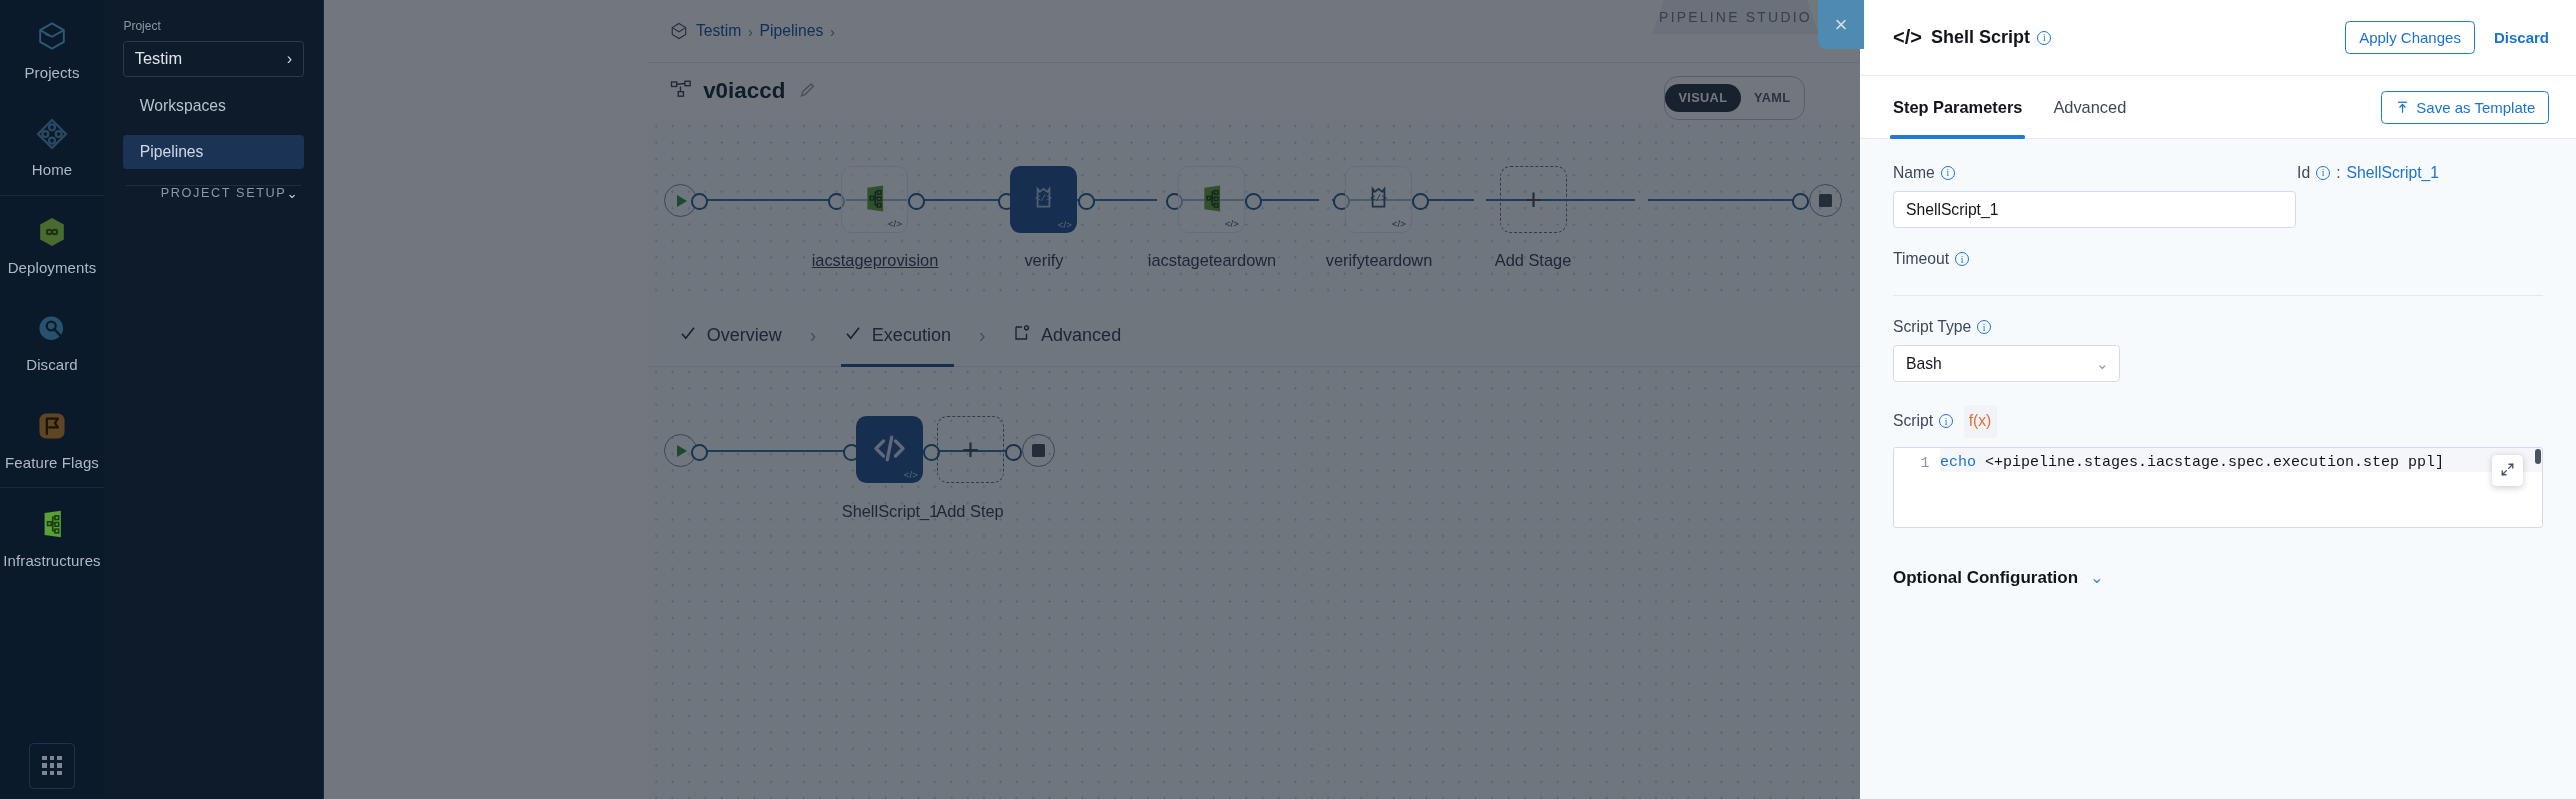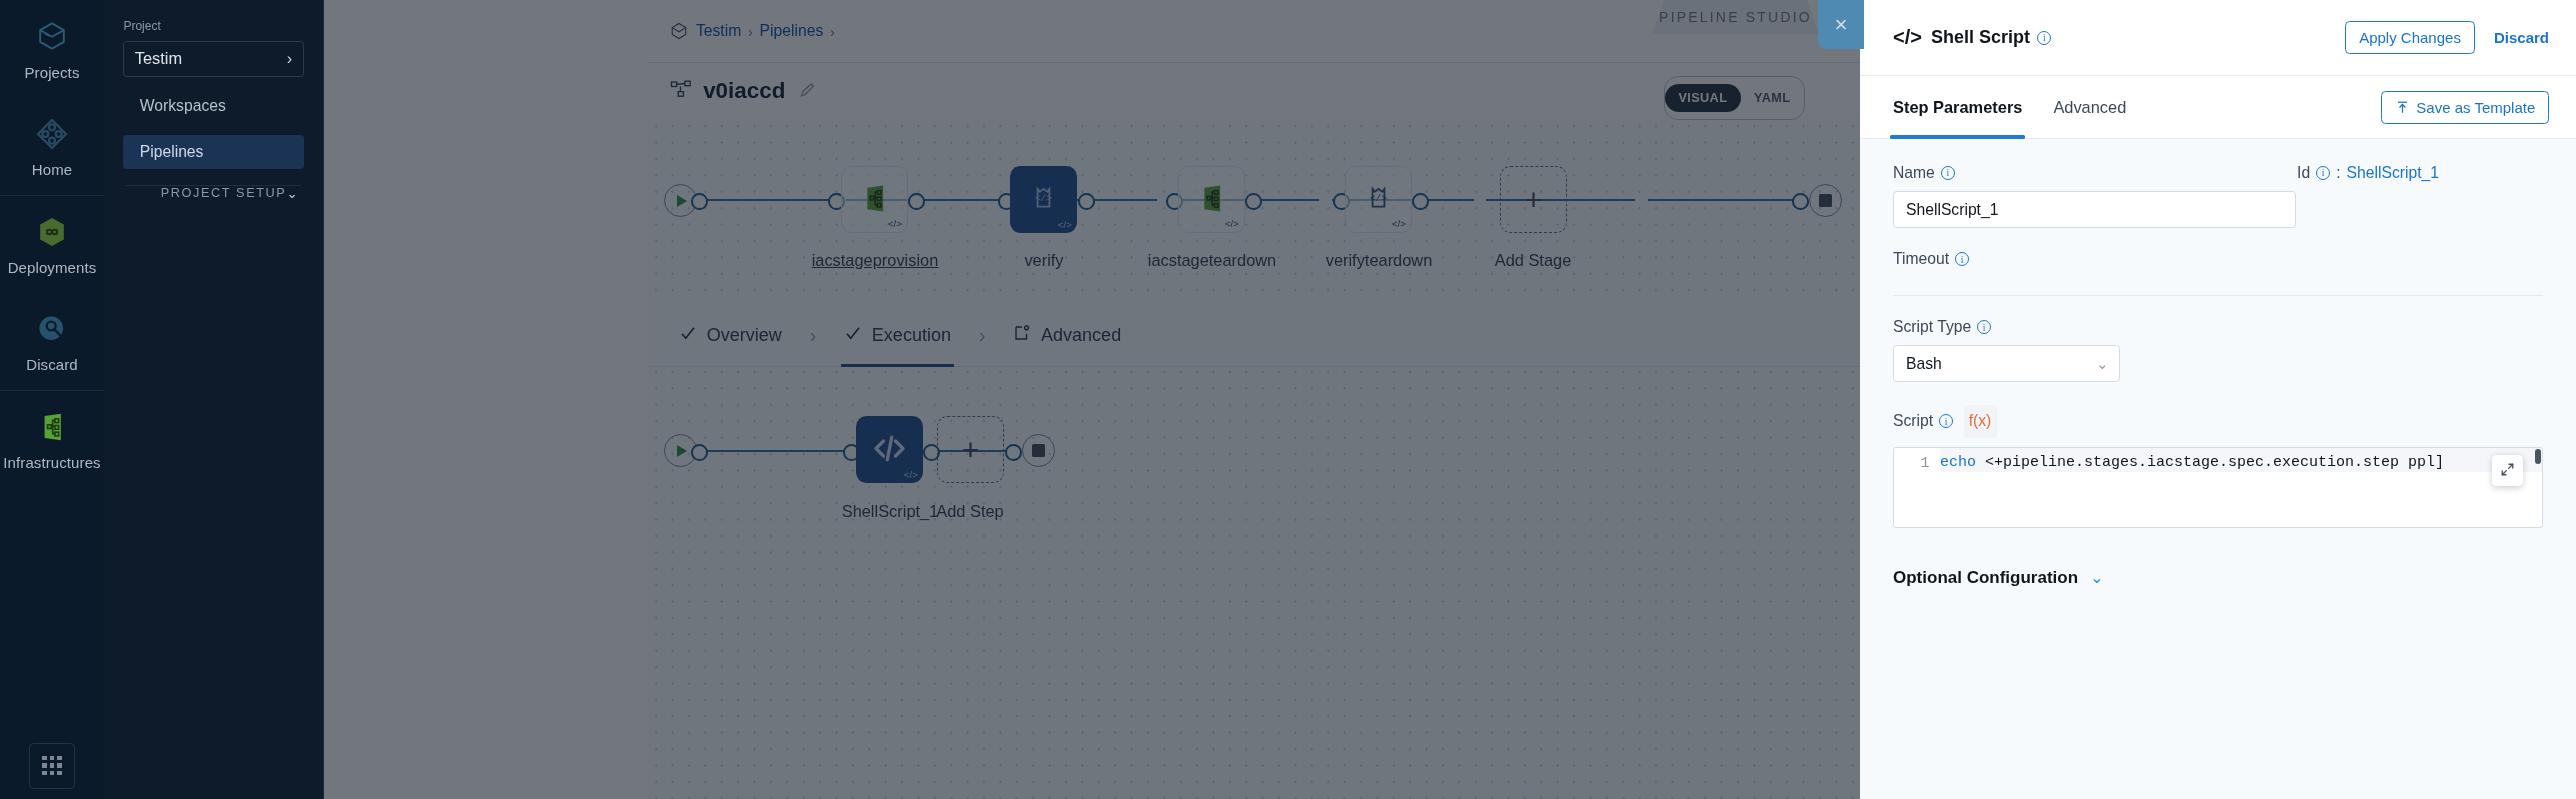--- a/index.html
+++ b/index.html
@@ -331,20 +331,29 @@
       <span>
         <svg width="34" height="34" viewBox="0 0 46 46">
           <circle cx="22" cy="22" r="16" fill="#27526d"></circle>
           <circle cx="22" cy="19" r="6" fill="none" stroke="#0d1b2a" stroke-width="3"></circle>
           <path d="M26 23 L36 34" stroke="#0d1b2a" stroke-width="3.4" stroke-linecap="round"></path>
           </svg>
       </span>
       <span class="rail-label">Discard</span>
     </div>
 
+    <div class="rail-item">
+      <span>
+        <svg width="34" height="34" viewBox="0 0 46 46">
+          <rect x="6" y="6" width="34" height="34" rx="9" fill="#5e4524"></rect>
+          <path d="M16 35 L16 13 L31 13 L27 19 L31 25 L18 25" fill="none" stroke="#1b1409" stroke-width="3" stroke-linejoin="round"></path>
+          </svg>
+      </span>
+      <span class="rail-label">Feature Flags</span>
+    </div>
 
     <div class="rail-sep"></div>
 
     <div class="rail-item">
       <span>
         <svg width="34" height="34" viewBox="0 0 46 46">
           <path d="M13 8 L35 5 L35 41 L13 38 Z" fill="#57a234"></path>
           <g fill="none" stroke="#1d3d12" stroke-width="2.2">
             <rect x="17" y="20" width="5" height="5"></rect>
               <rect x="27" y="12" width="5" height="5"></rect>

